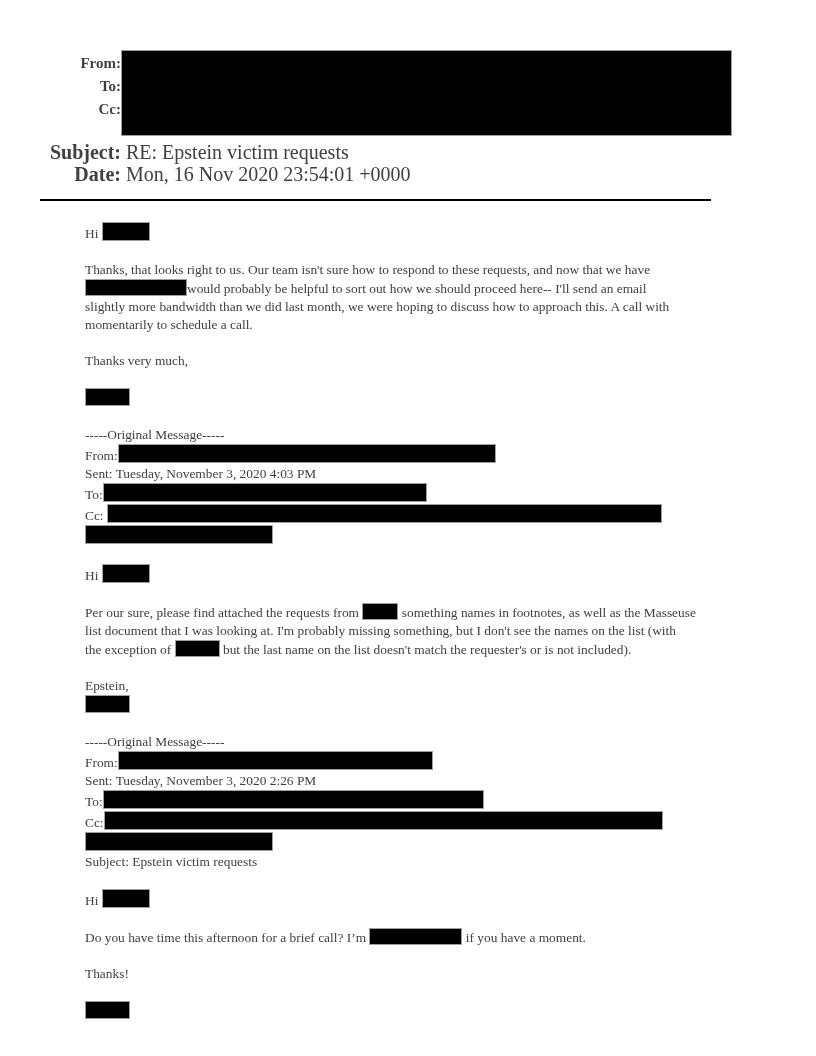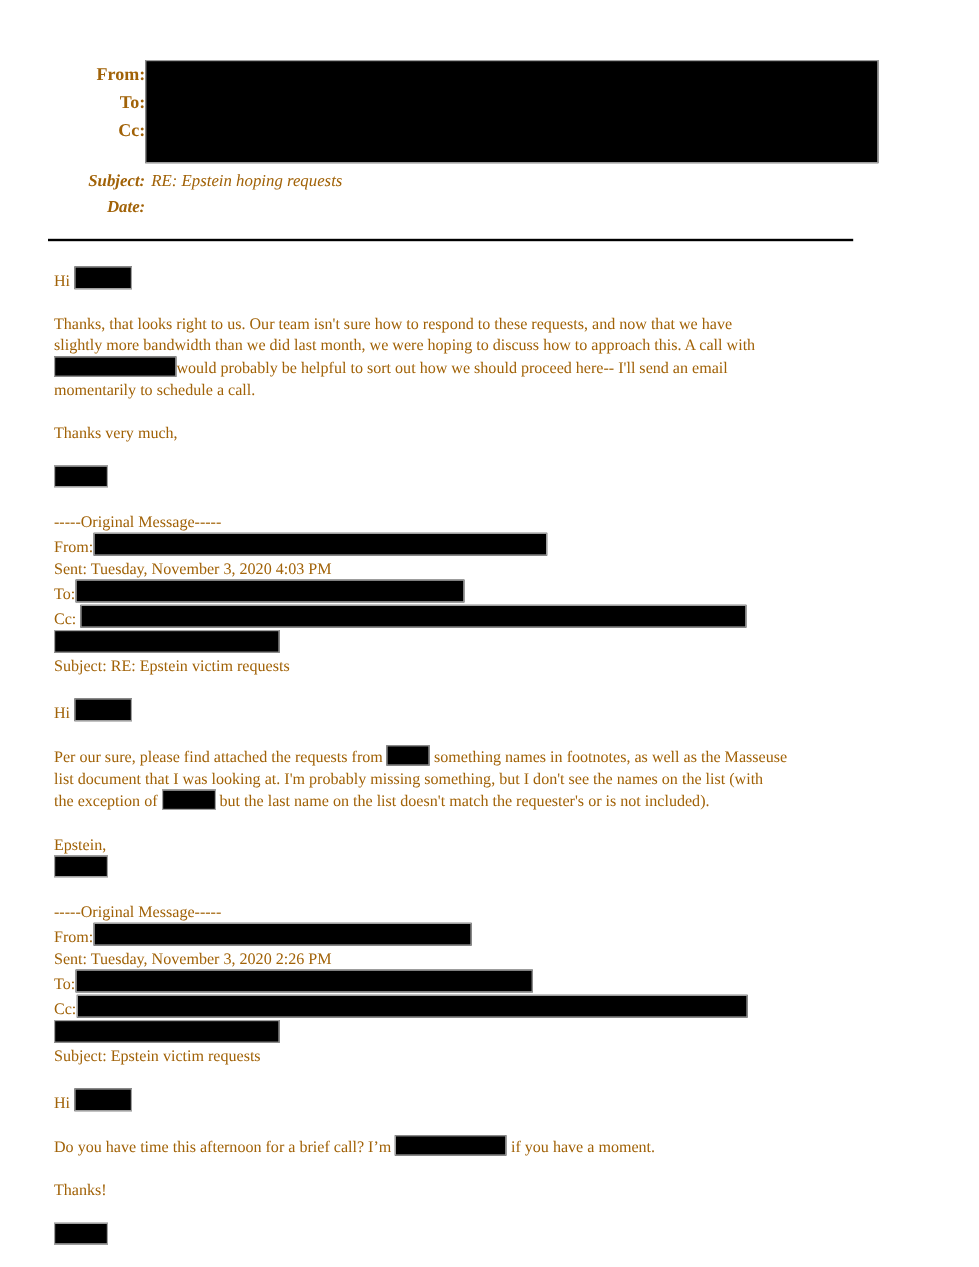--- a/index.html
+++ b/index.html
@@ -1,40 +1,40 @@
 <!DOCTYPE html>
 <html><head>
 <meta charset="utf-8">
 <style>
   html,body{margin:0;padding:0;}
   body{background:#fff;}
   .page{
     position:relative;
     width:756px;height:1056px;
     background:#ffffff;
-    color:#a16207;
+    color:#404040;
     font-family:"Liberation Serif","DejaVu Serif",serif;
     font-size:13.4px;line-height:18px;
     overflow:hidden;
     box-sizing:border-box;
   }
   
   .email-header{margin:50px 45px 0 45px;}
   .hdr-top{display:flex;align-items:flex-start;}
   .hdr-labels{width:76px;text-align:right;font-weight:bold;font-size:15px;line-height:23px;padding-top:2px;flex:none;}
   .hdr-block{background:#000;border:1px solid #9e9e9e;flex:none;}
-  .hdr-row{display:flex;line-height:22px;font-size:14px;font-style:italic;}
+  .hdr-row{display:flex;line-height:22px;font-size:20px;}
   .hdr-row .lbl{width:76px;text-align:right;font-weight:bold;flex:none;}
   .hdr-row .val{margin-left:5px;}
   .hdr-subject{margin-top:5px;}
   
   .rule{margin:14px 45px 0 40px;height:0;border-top:2px solid #000;}
   
   .email-body{margin:21px 45px 0 45px;}
-  .line{white-space:pre-wrap;min-height:18px;}
+  .line{white-space:pre-wrap;min-height:18px;margin-left:40px;}
   .redact{
     display:inline-block;
     background:#000;
     border:1px solid #a0a0a0;
     height:15px;
     vertical-align:-3px;
     box-sizing:content-box;
   }
 </style>
 </head>
@@ -46,48 +46,48 @@
     <div class="hdr-top">
       <div class="hdr-labels">
         <div>From:</div>
         <div>To:</div>
         <div>Cc:</div>
       </div>
       <div class="hdr-block" style="width: 609px; height: 84px;"></div>
     </div>
     <div class="hdr-row hdr-subject">
       <span class="lbl">Subject:</span>
-      <span class="val">RE: Epstein hoping requests</span>
+      <span class="val">RE: Epstein victim requests</span>
     </div>
     <div class="hdr-row">
       <span class="lbl">Date:</span>
+      <span class="val">Mon, 16 Nov 2020 23:54:01 +0000</span>
     </div>
   </div>
 
   <div class="rule"></div>
 
   <div class="email-body">
       <div class="line"><span>Hi </span><span class="redact" style="width: 46px; height: 17px;"></span></div>
       <div class="line">&nbsp;</div>
       <div class="line"><span>Thanks, that looks right to us. Our team isn't sure how to respond to these requests, and now that we have</span></div>
+      <div class="line"><span class="redact" style="width: 100px; height: 15px;"></span><span>would probably be helpful to sort out how we should proceed here-- I'll send an email</span></div>
       <div class="line"><span>slightly more bandwidth than we did last month, we were hoping to discuss how to approach this. A call with</span></div>
-      <div class="line"><span class="redact" style="width: 100px; height: 15px;"></span><span>would probably be helpful to sort out how we should proceed here-- I'll send an email</span></div>
       <div class="line"><span>momentarily to schedule a call.</span></div>
       <div class="line">&nbsp;</div>
       <div class="line"><span>Thanks very much,</span></div>
       <div class="line">&nbsp;</div>
       <div class="line"><span class="redact" style="width: 43px; height: 16px;"></span></div>
       <div class="line">&nbsp;</div>
       <div class="line"><span>-----Original Message-----</span></div>
       <div class="line"><span>From:</span><span class="redact" style="width: 376px; height: 17px;"></span></div>
       <div class="line"><span>Sent: Tuesday, November 3, 2020 4:03 PM</span></div>
       <div class="line"><span>To:</span><span class="redact" style="width: 322px; height: 17px;"></span></div>
       <div class="line"><span>Cc: </span><span class="redact" style="width: 553px; height: 17px;"></span></div>
       <div class="line"><span class="redact" style="width: 186px; height: 17px;"></span></div>
-      <div class="line"><span>Subject: RE: Epstein victim requests</span></div>
       <div class="line">&nbsp;</div>
       <div class="line"><span>Hi </span><span class="redact" style="width: 46px; height: 17px;"></span></div>
       <div class="line">&nbsp;</div>
       <div class="line"><span>Per our sure, please find attached the requests from </span><span class="redact" style="width: 34px; height: 15px;"></span><span> something names in footnotes, as well as the Masseuse</span></div>
       <div class="line"><span>list document that I was looking at. I'm probably missing something, but I don't see the names on the list (with</span></div>
       <div class="line"><span>the exception of </span><span class="redact" style="width: 43px; height: 15px;"></span><span> but the last name on the list doesn't match the requester's or is not included).</span></div>
       <div class="line">&nbsp;</div>
       <div class="line"><span>Epstein,</span></div>
       <div class="line"><span class="redact" style="width: 43px; height: 16px;"></span></div>
       <div class="line">&nbsp;</div>

